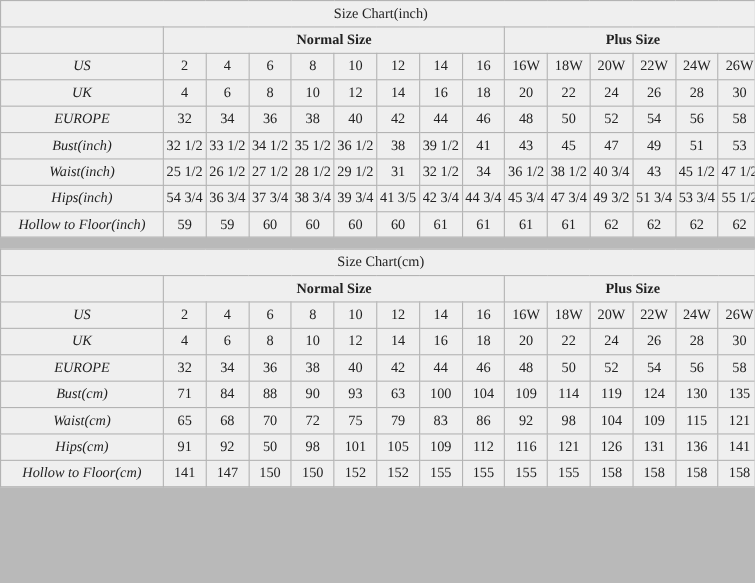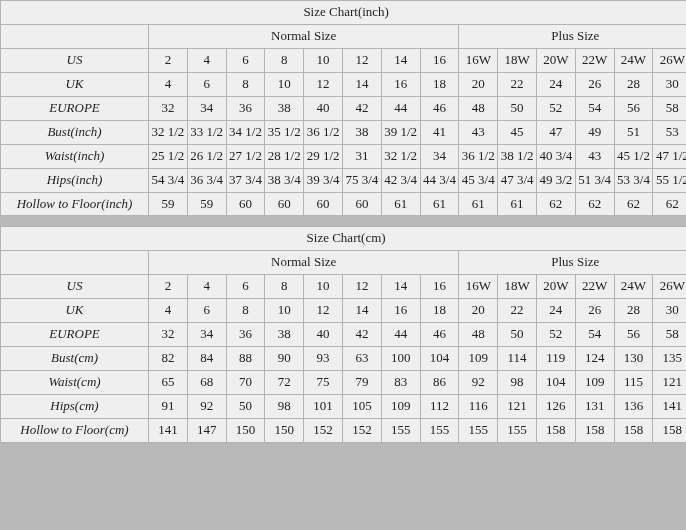--- a/index.html
+++ b/index.html
@@ -41,20 +41,21 @@
   }
   td.title-cell {
     border: none;
     font-size: 15px;
     padding: 6px 0 5px 0;
     background: #efefef;
   }
   td.group-cell {
     font-size: 15px;
     padding: 5px 0 4px 0;
+    font-weight: bold;
   }
   td.blank-cell {
     background: #efefef;
   }
   td.rowlabel {
     font-size: 14px;
     padding-left: 4px;
     padding-right: 4px;
     font-style: italic;
   }
@@ -186,21 +187,21 @@
         <td>47 1/2</td>
       </tr>
 
       <tr>
         <td class="rowlabel">Hips(inch)</td>
         <td>54 3/4</td>
         <td>36 3/4</td>
         <td>37 3/4</td>
         <td>38 3/4</td>
         <td>39 3/4</td>
-        <td>75 3/4</td>
+        <td>41 3/5</td>
         <td>42 3/4</td>
         <td>44 3/4</td>
         <td>45 3/4</td>
         <td>47 3/4</td>
         <td>49 3/2</td>
         <td>51 3/4</td>
         <td>53 3/4</td>
         <td>55 1/2</td>
       </tr>
 
@@ -305,21 +306,21 @@
         <td>48</td>
         <td>50</td>
         <td>52</td>
         <td>54</td>
         <td>56</td>
         <td>58</td>
       </tr>
 
       <tr>
         <td class="rowlabel">Bust(cm)</td>
-        <td>82</td>
+        <td>71</td>
         <td>84</td>
         <td>88</td>
         <td>90</td>
         <td>93</td>
         <td>63</td>
         <td>100</td>
         <td>104</td>
         <td>109</td>
         <td>114</td>
         <td>119</td>

